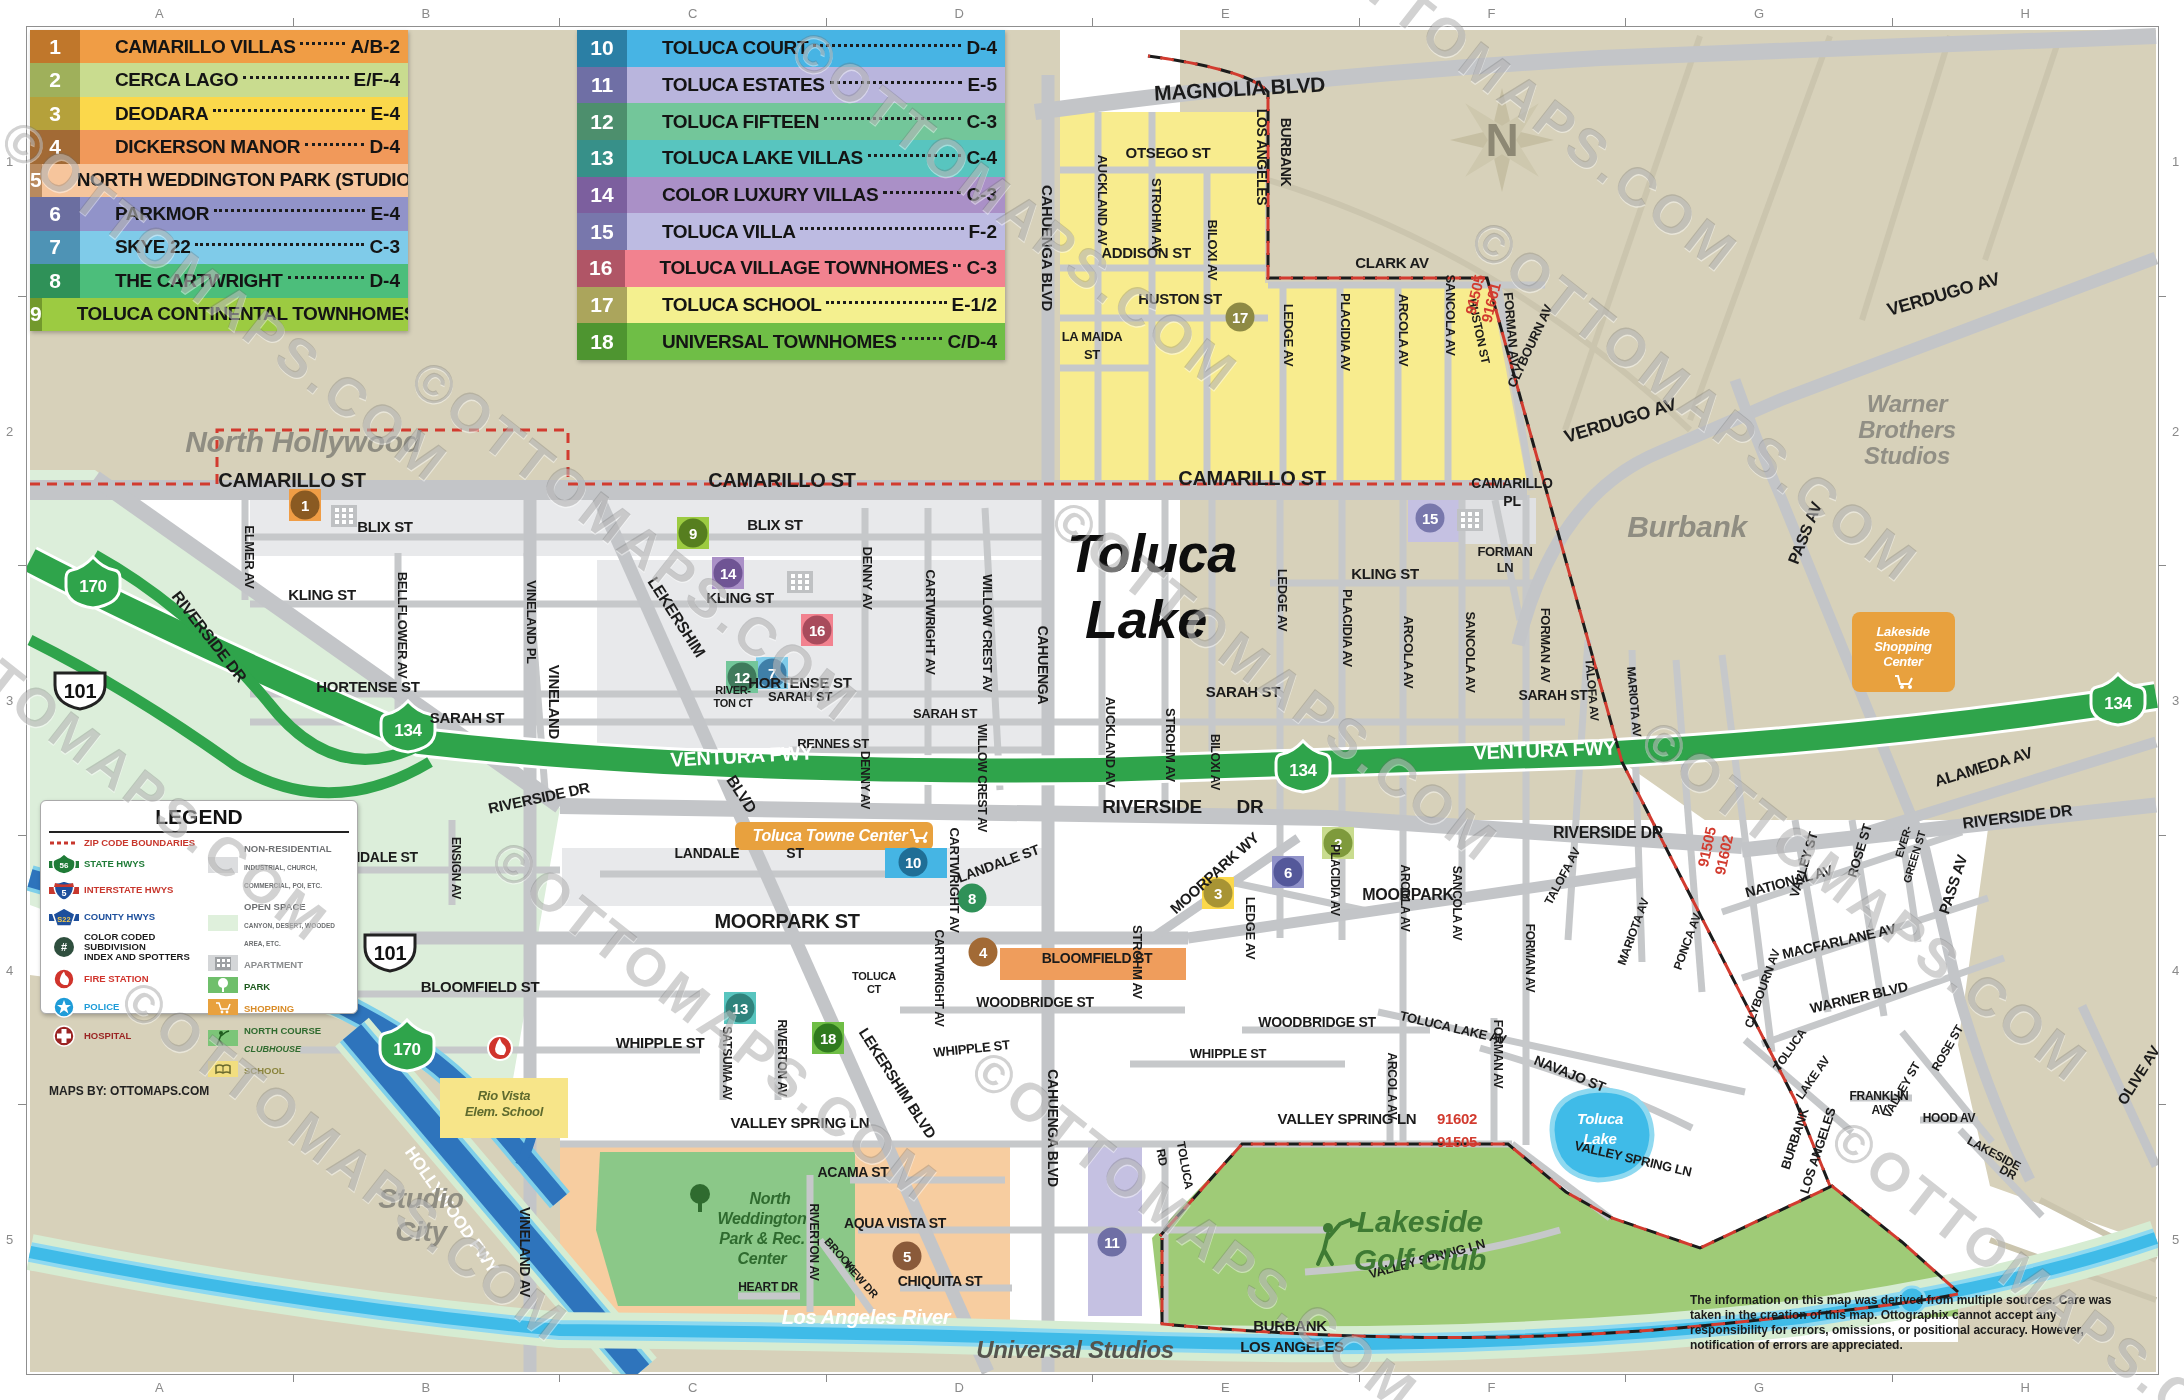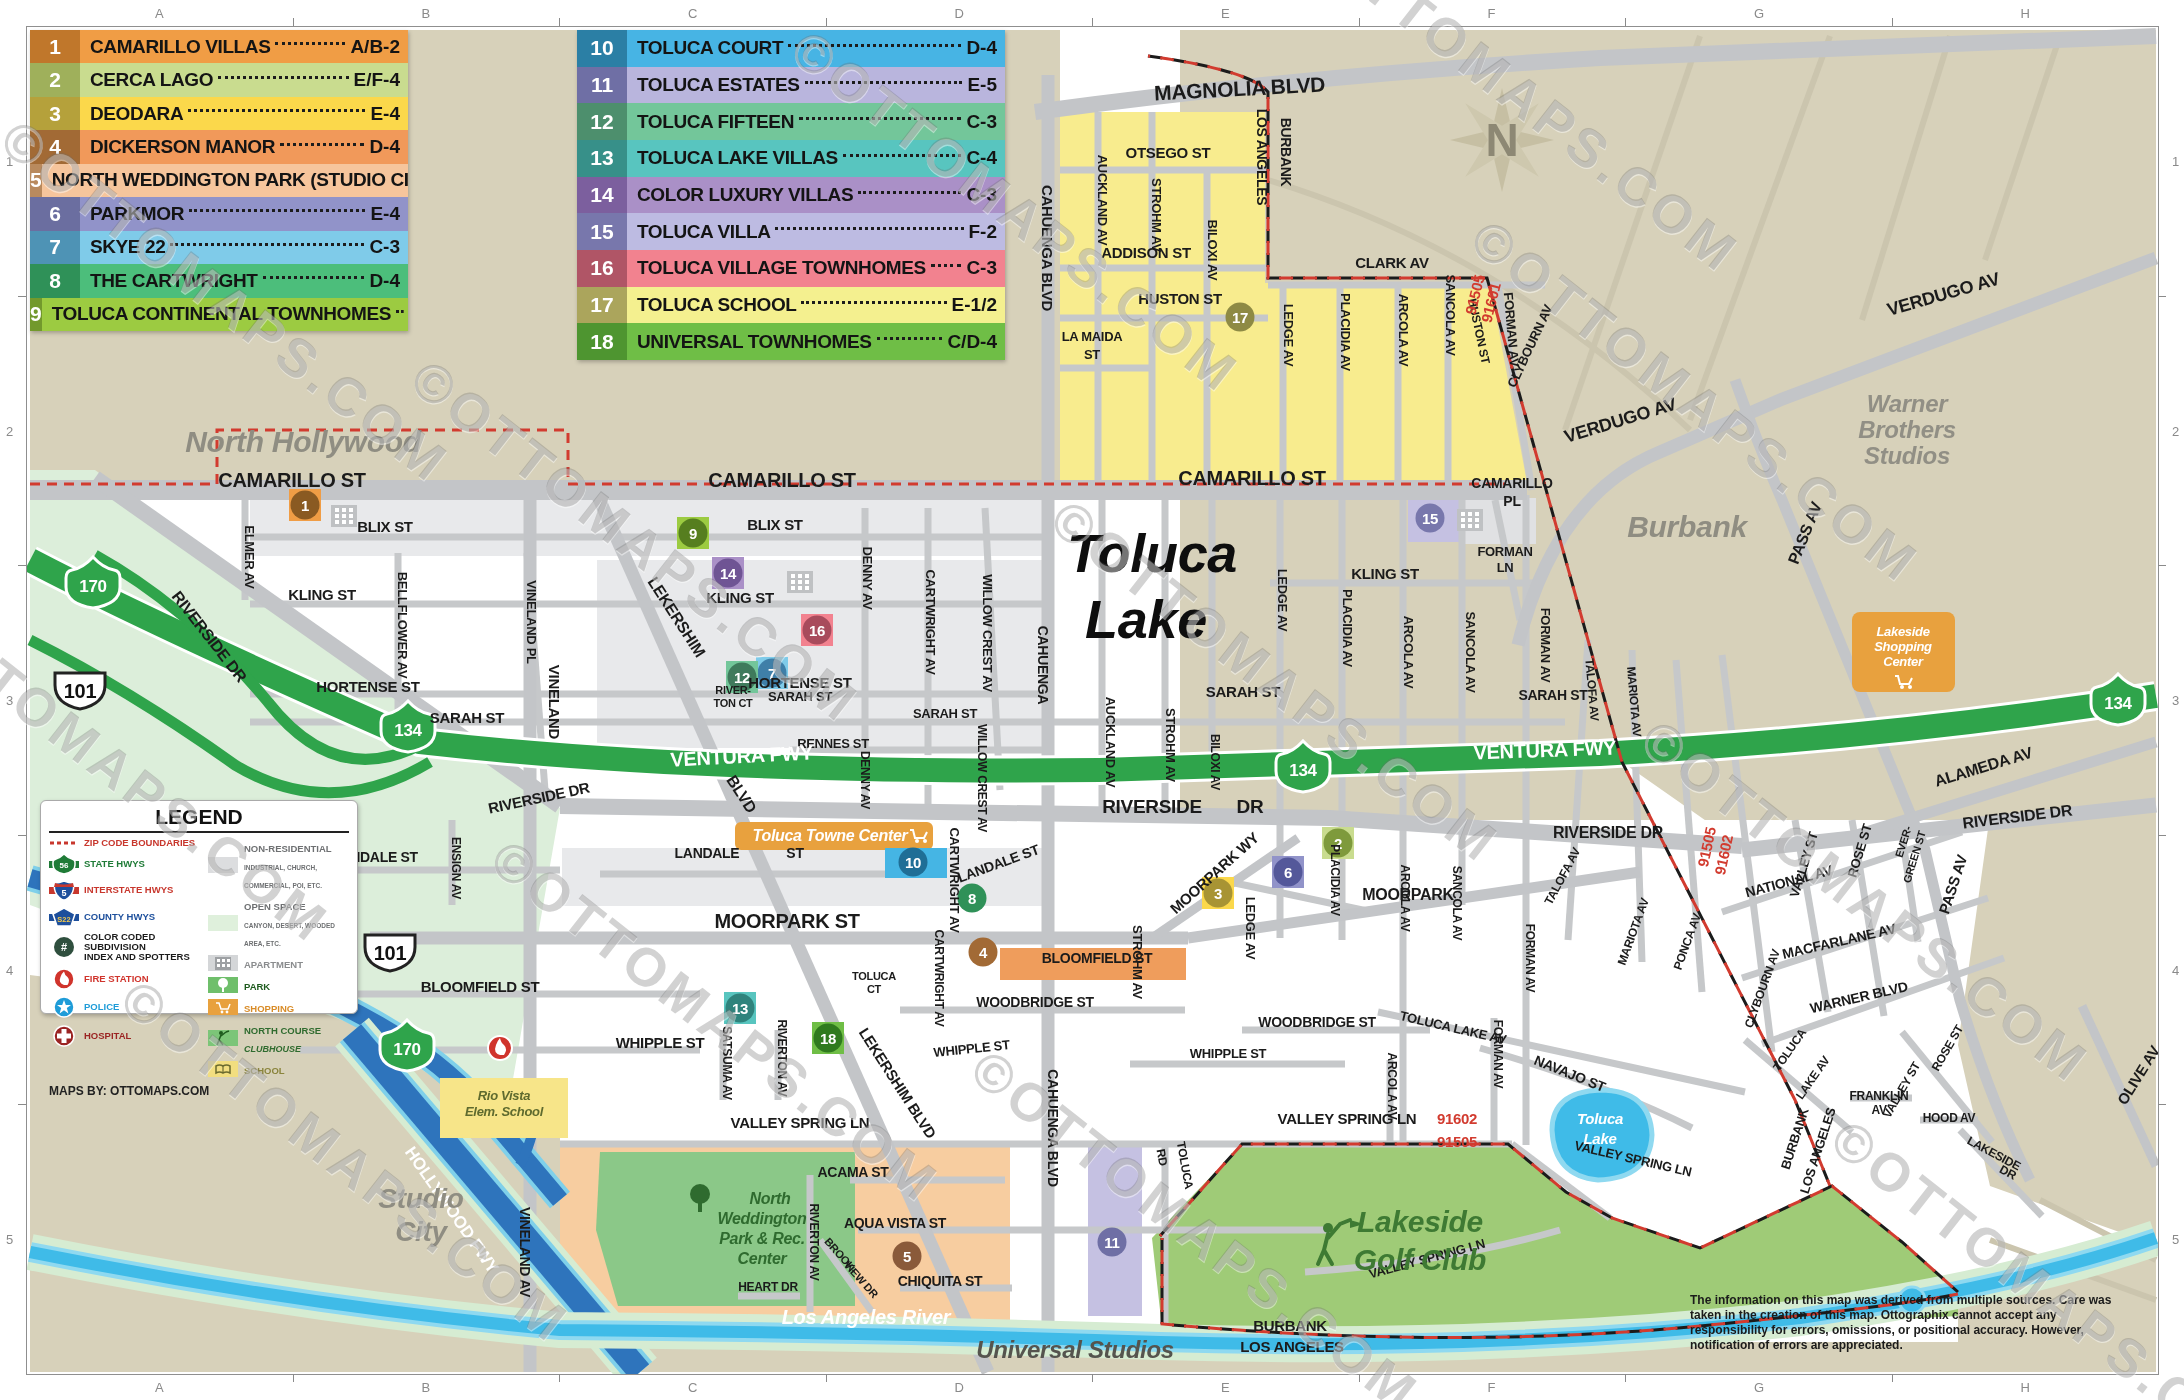--- a/index.html
+++ b/index.html
@@ -18,21 +18,21 @@
   .ruler-tick{position:absolute;background:#8a8a8a;z-index:42;}
   
   .index-col{position:absolute;z-index:10;display:flex;flex-direction:column;
              box-shadow:1px 2px 4px rgba(0,0,0,.25);}
   #idx-left{left:30px;top:30px;width:378px;height:301px;}
   #idx-right{left:577px;top:30px;width:428px;height:330px;}
   .irow{flex:1;display:flex;align-items:center;overflow:hidden;}
   .inum{width:50px;align-self:stretch;display:flex;align-items:center;justify-content:center;
         color:#fff;font-size:21px;font-weight:700;}
   .iname{font-size:19px;font-weight:700;color:#141414;letter-spacing:-0.4px;
-         padding-left:10px;white-space:nowrap;}
+         padding-left:10px;white-space:nowrap;margin-left:25px;}
   .lead{flex:1;border-bottom:3px dotted #1c1c1c;margin:0 5px 6px 5px;min-width:8px;}
   .igrid{font-size:19px;font-weight:700;color:#141414;padding-right:8px;white-space:nowrap;}
   .inote{height:29px;background:#ffffff;display:flex;align-items:center;justify-content:center;
          font-size:20px;font-weight:700;color:#111;}
   
   #title-box{position:absolute;left:1655px;top:36px;width:496px;height:124px;background:#fff;
              border:2px solid #c9c9c9;border-radius:10px;z-index:10;text-align:center;
              box-shadow:1px 2px 5px rgba(0,0,0,.2);}
   #title-pre{font-size:23px;line-height:24px;margin-top:6px;font-weight:700;font-style:italic;color:#15508C;}
   #title-main{font-size:62px;line-height:56px;font-weight:700;color:#15508C;letter-spacing:-1px;}

